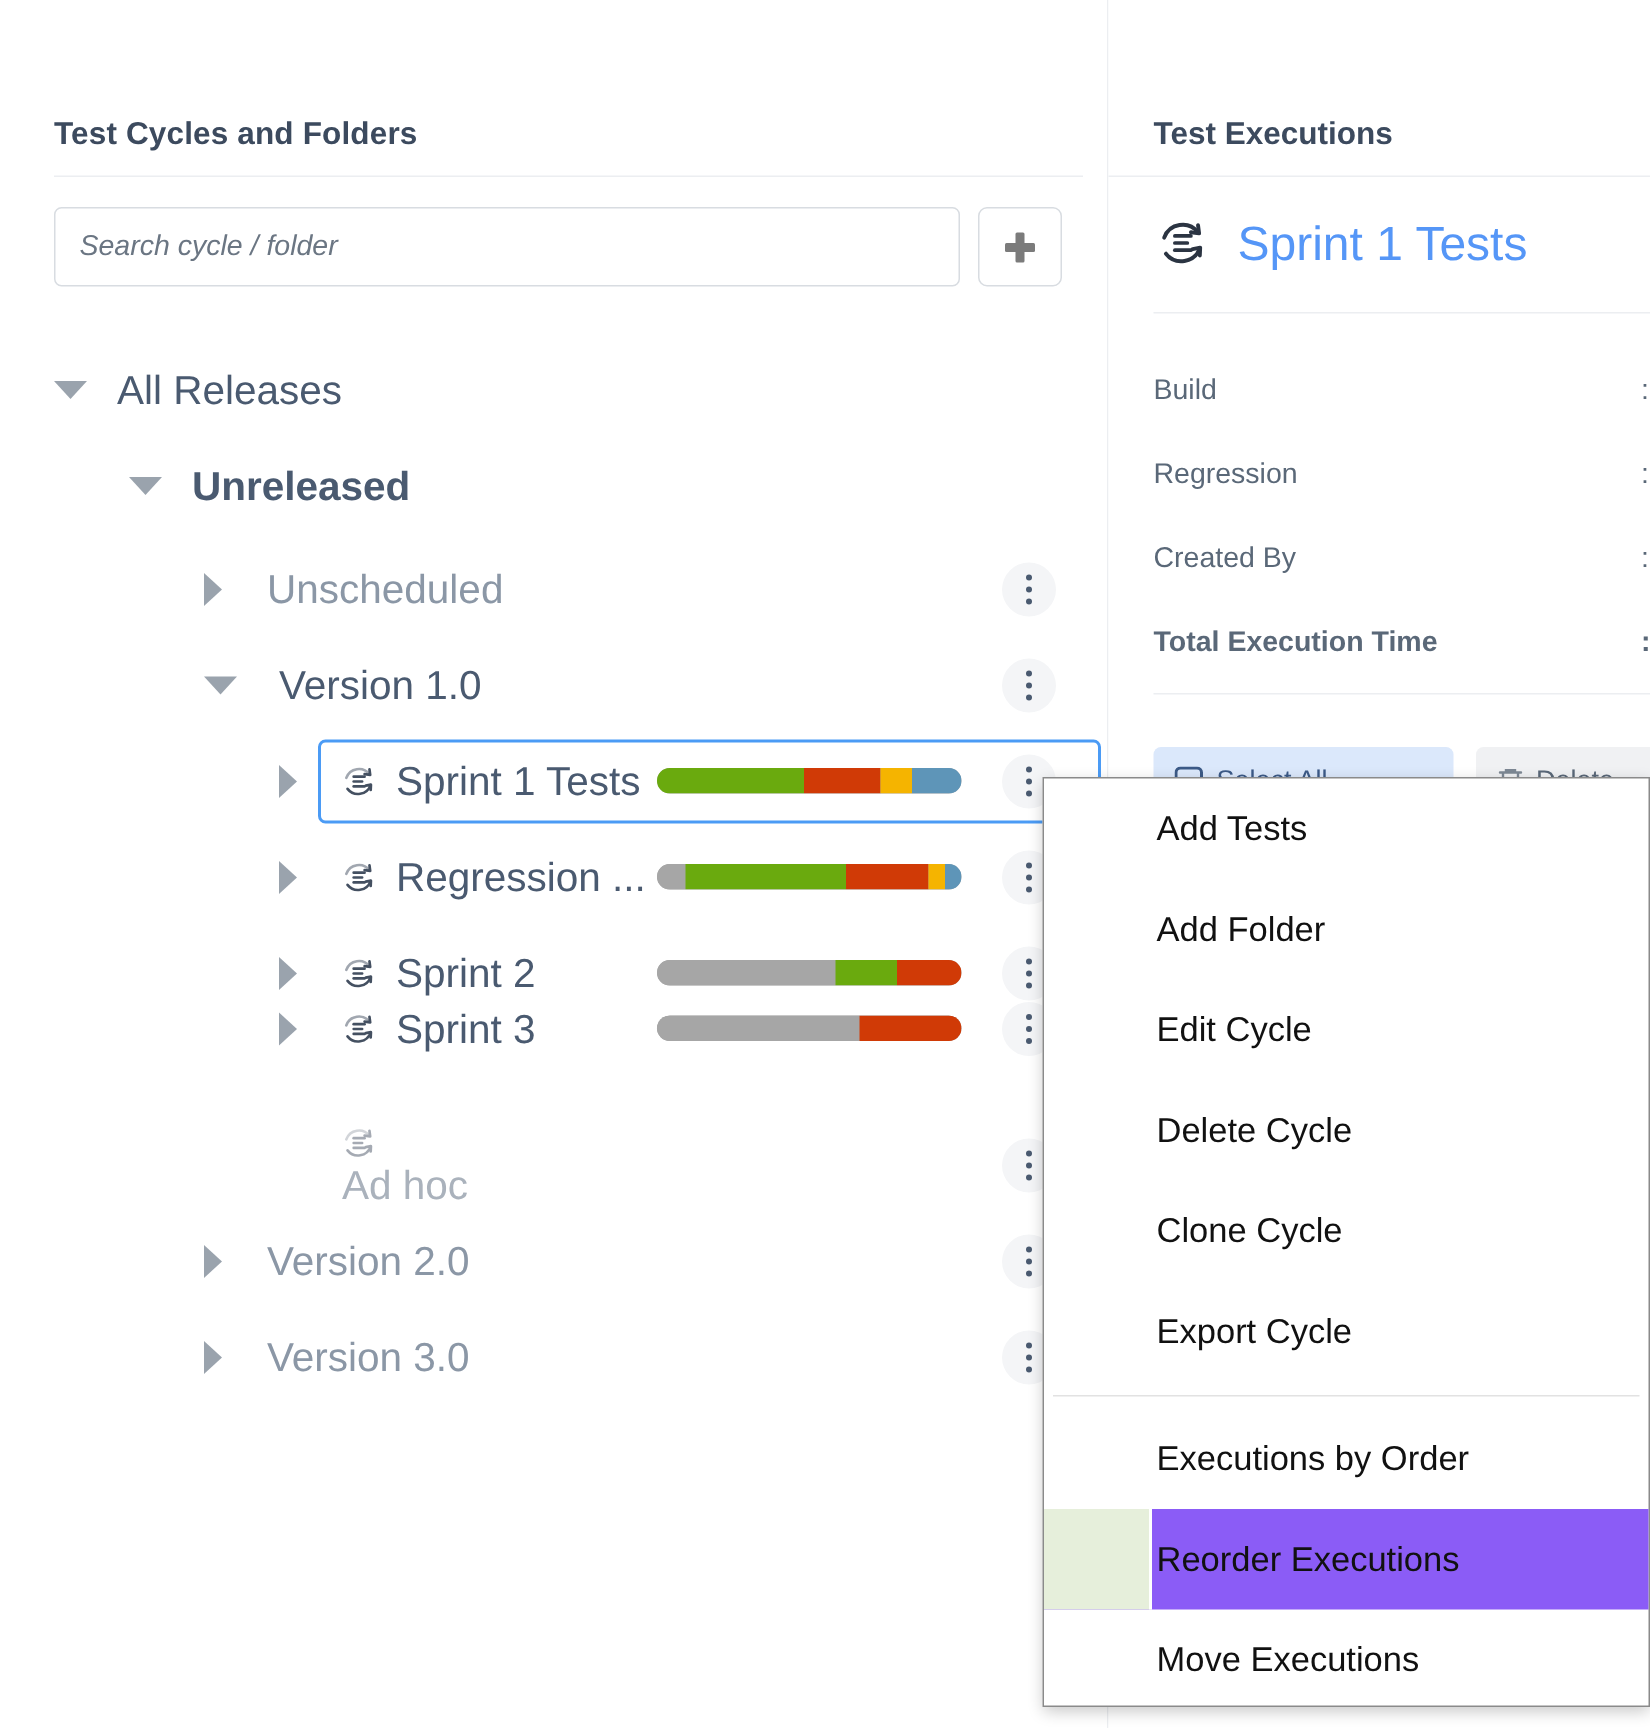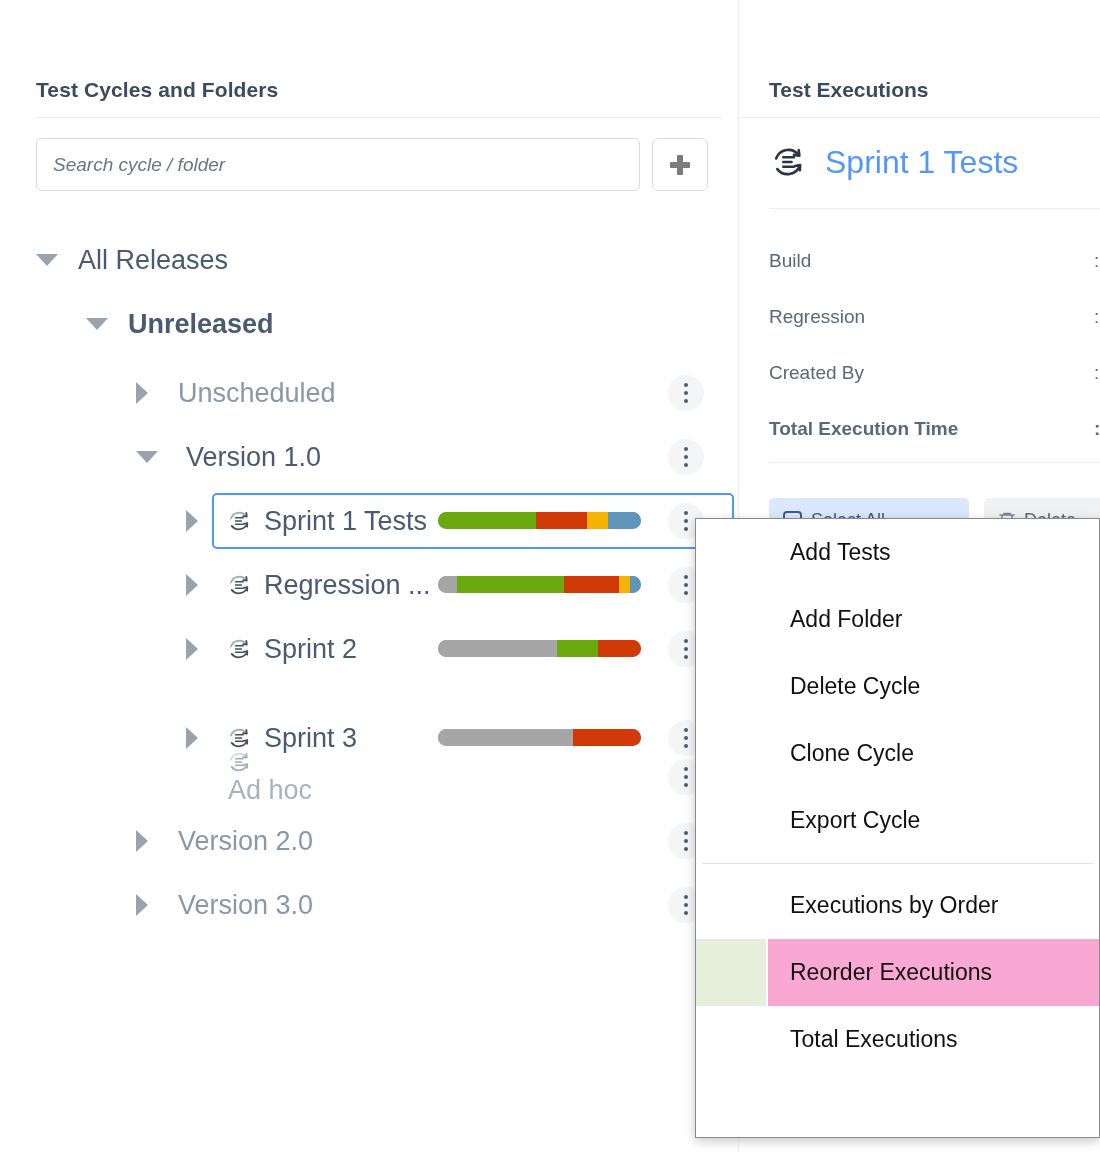--- a/index.html
+++ b/index.html
@@ -143,24 +143,24 @@
   
   #context-menu {
     position: absolute; left: 695px; top: 518px; width: 405px; height: 620px;
     background: #ffffff;
     border: 1px solid #8a8a8a;
     box-shadow: 0 3px 10px rgba(0,0,0,.22);
     z-index: 50;
   }
   .menu-item {
     height: 67px; display: flex; align-items: center;
-    padding-left: 94px; font-size: 23px; color: #111; cursor: pointer;
+    padding-left: 75px; font-size: 23px; color: #111; cursor: pointer;
     white-space: nowrap;
   }
-  .menu-item.highlighted { background: #f9a8d4; }
+  .menu-item.highlighted { background: #8b5cf6; }
   .menu-item.highlighted .mi-label { position: relative; }
   .menu-item.highlighted::before {
     content: ""; position: absolute; left: 0; width: 70px; height: 67px;
     background: #e6efdb; border-right: 2px solid #ffffff;
   }
   .menu-sep { height: 1px; background: #e2e2e2; margin: 9px 6px 8px 6px; }
 </style>
 </head>
 <body>
 
@@ -297,21 +297,21 @@
             <span style="background: rgb(166, 166, 166); width: 58.5%;"></span>
             <span style="background: rgb(106, 170, 14); width: 20.5%;"></span>
             <span style="background: rgb(208, 58, 6); width: 21%;"></span>
           </div>
           <div class="kebab" style="left: 668px; top: 14px;">
             <i></i>
             <i></i>
             <i></i>
           </div>
         </div>
-        <div class="tree-row" style="position: absolute; left: 0px; top: 478px; width: 738px;">
+        <div class="tree-row" style="position: absolute; left: 0px; top: 426px; width: 738px;">
           <div class="tw" style="position: absolute; left: 186px;">
             <span class="tri-right"></span>
           </div>
           <div style="position: absolute; left: 216px; display: flex; align-items: center;">
             <svg viewBox="0 0 32 32" class="cycle-icon">
               <path d="M25 10 A11 11 0 0 0 6 13" fill="none" stroke="#44506180" stroke-width="2.2" stroke-linecap="round"></path>
               <path d="M7 22 A11 11 0 0 0 26 19" fill="none" stroke="#445061" stroke-width="2.2" stroke-linecap="round"></path>
               <path d="M25 6 L25.6 10.6 L21 10" fill="none" stroke="#445061" stroke-width="2.2" stroke-linecap="round" stroke-linejoin="round"></path>
               <path d="M26 23 L26.2 18.6 L22 19.4" fill="none" stroke="#445061" stroke-width="2.2" stroke-linecap="round" stroke-linejoin="round"></path>
               <line x1="12" y1="12" x2="21" y2="12" stroke="#445061" stroke-width="2.1" stroke-linecap="round"></line>
@@ -438,33 +438,36 @@
   </div>
 
   <div id="context-menu">
       <div class="menu-item">
         <span class="mi-label">Add Tests</span>
       </div>
       <div class="menu-item">
         <span class="mi-label">Add Folder</span>
       </div>
       <div class="menu-item">
+        <span class="mi-label">Edit Cycle</span>
+      </div>
+      <div class="menu-item">
         <span class="mi-label">Delete Cycle</span>
       </div>
       <div class="menu-item">
         <span class="mi-label">Clone Cycle</span>
       </div>
       <div class="menu-item">
         <span class="mi-label">Export Cycle</span>
       </div>
       <div class="menu-sep"></div>
       <div class="menu-item">
         <span class="mi-label">Executions by Order</span>
       </div>
       <div class="menu-item highlighted">
         <span class="mi-label">Reorder Executions</span>
       </div>
       <div class="menu-item">
-        <span class="mi-label">Total Executions</span>
+        <span class="mi-label">Move Executions</span>
       </div>
     </div>
 
 </div>
 
 </body></html>

